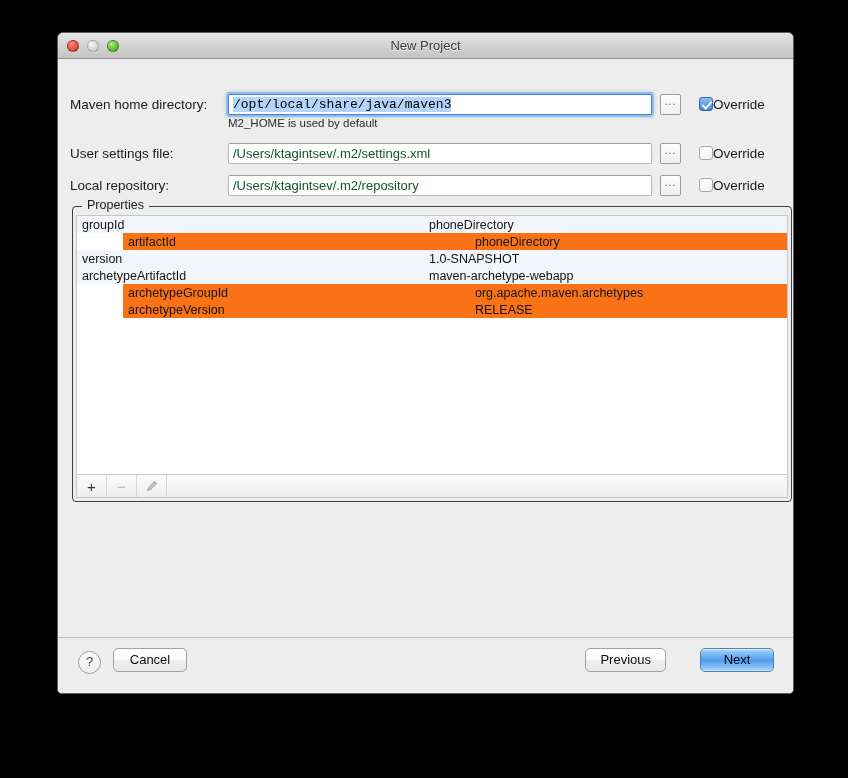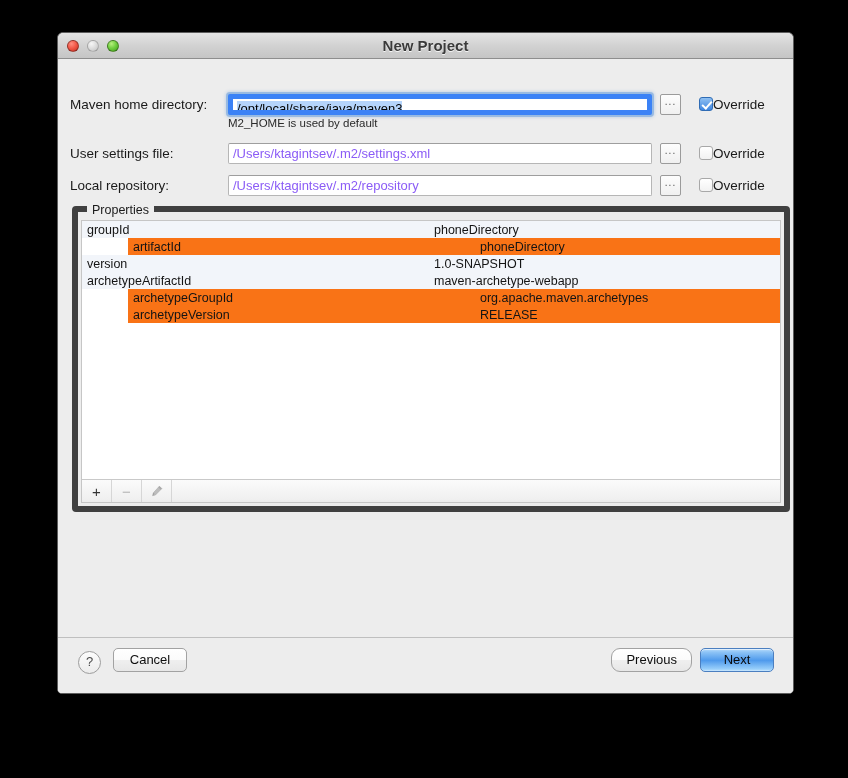--- a/index.html
+++ b/index.html
@@ -58,22 +58,22 @@
     background: radial-gradient(circle at 35% 28%, #f6f6f6 0%, #dcdcdc 50%, #bfbfbf 100%);
     border-color: rgba(0,0,0,0.22);
   }
   .light.max {
     background: radial-gradient(circle at 35% 28%, #b7ef7e 0%, #72d041 45%, #3f9d18 100%);
   }
   .window-title {
     position: absolute;
     left: 0; right: 0;
     text-align: center;
-    font-size: 15px;
-    font-weight: bold;
+    font-size: 13px;
+    font-weight: normal;
     color: #3a3a3a;
     text-shadow: 0 1px 0 rgba(255,255,255,0.8);
     pointer-events: none;
   }
 
   
   .content {
     position: relative;
     height: 634px;
     background: #ededed;
@@ -110,31 +110,32 @@
   }
   .textfield {
     width: 100%;
     height: 100%;
     box-sizing: border-box;
     background: #ffffff;
     border: 1px solid #b6b6b6;
     border-top-color: #9e9e9e;
     border-radius: 2px;
     font-size: 13px;
-    color: #8b5cf6;
+    color: #14532d;
     padding: 0 4px;
     line-height: 19px;
     white-space: nowrap;
     overflow: hidden;
     font-family: "Liberation Sans", "DejaVu Sans", sans-serif;
   }
   .textfield.focused {
-    border: 5px solid #3b82f6;
+    border: 1px solid #3b82f6;
     color: #000000;
     box-shadow: 0 0 0 2px rgba(110,160,220,0.55), 0 0 3px 3px rgba(110,160,220,0.28);
+    font-family: Liberation Mono, monospace;
   }
   .sel {
     background: #b5d4fb;
     color: #000000;
   }
 
   .dots-btn {
     width: 21px;
     height: 21px;
     margin-left: 8px;
@@ -192,23 +193,24 @@
     color: #2a2a2a;
   }
 
   
   .group {
     position: absolute;
     left: 14px;
     top: 147px;
     width: 706px;
     height: 294px;
-    border: 6px solid #404040;
+    border: 1px solid #404040;
     border-radius: 4px;
     background: transparent;
+    padding-left: 12px;
   }
   .group-title {
     position: absolute;
     left: 9px;
     top: -9px;
     background: #ededed;
     padding: 0 5px;
     font-size: 12.5px;
     color: #1a1a1a;
   }
@@ -314,21 +316,21 @@
     border-radius: 5px;
     background: linear-gradient(to bottom, #ffffff 0%, #fbfbfb 48%, #efefef 52%, #e7e7e7 100%);
     font-size: 13px;
     color: #0d0d0d;
     line-height: 22px;
     text-align: center;
     cursor: default;
     box-shadow: 0 1px 0 rgba(255,255,255,0.6) inset;
   }
   .btn.cancel { left: 55px; }
-  .btn.previous { right: 101px; border-radius: 9px; }
+  .btn.previous { right: 127px; }
   .btn.next {
     right: 19px;
     border-color: #4b7fc0;
     background: linear-gradient(to bottom, #b9dcfb 0%, #8ec4f6 14%, #4f9aec 52%, #9ad0fb 92%, #cfe9fe 100%);
     color: #0a0a0a;
   }
 </style>
 </head>
 <body>
 

